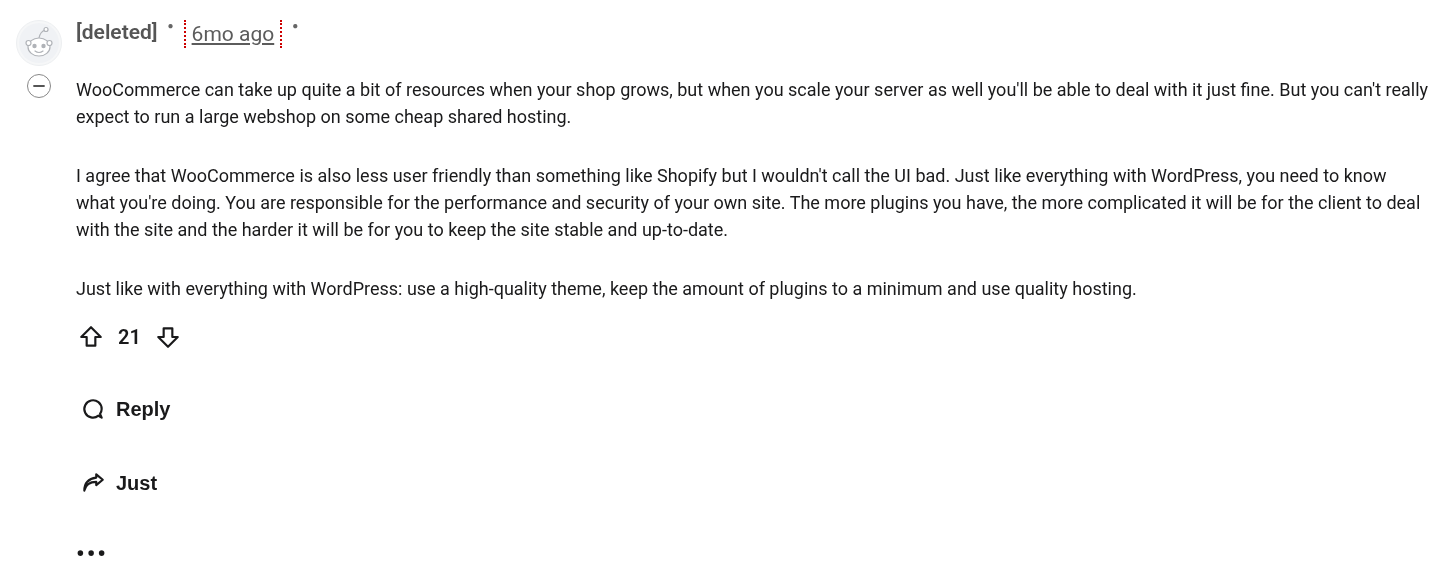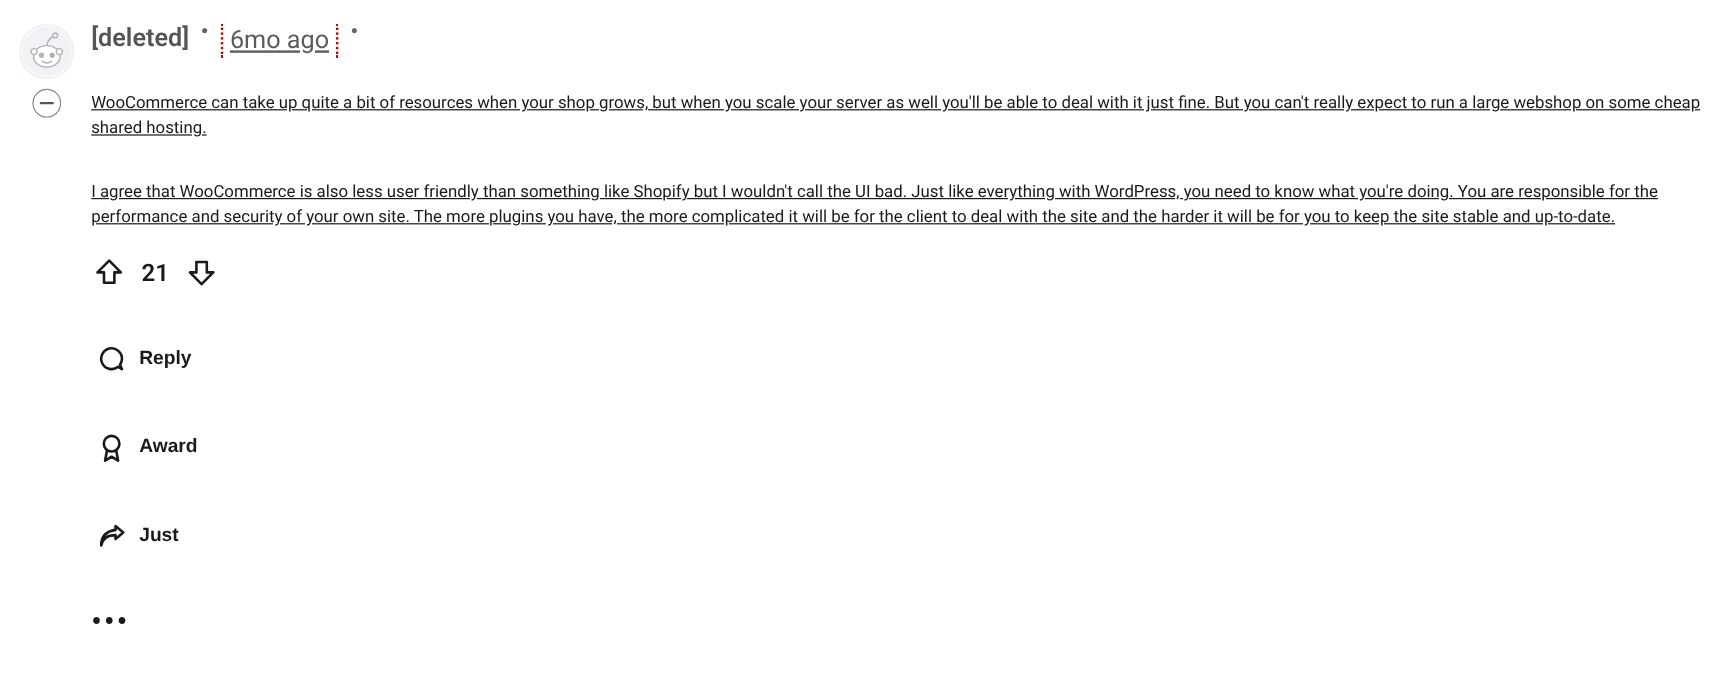--- a/index.html
+++ b/index.html
@@ -72,43 +72,42 @@
   }
   .time {
     color: #5c5c5c;
     font-weight: 400;
     border-left: 2px dotted #c00;
     border-right: 2px dotted #c00;
     padding: 2px 6px;
     text-decoration: underline;
   }
   .body {
-    font-size: 14px;
+    font-size: 18px;
     line-height: 1.5;
     color: #1a1a1b;
-    text-decoration: underline;
   }
   .body p { margin-bottom: 32px; }
   .body p:last-child { margin-bottom: 20px; }
   .actions {
     display: flex;
     gap: 40px;
     margin-top: 16px;
     flex-direction: column;
   }
   .vote-group {
     display: flex;
     align-items: center;
     gap: 12px;
   }
   .action-btn {
     display: flex;
     align-items: center;
     gap: 10px;
-    font-size: 16px;
+    font-size: 20px;
     font-weight: 600;
     color: #1a1a1b;
     cursor: pointer;
     border: none;
     background: none;
     padding: 4px;
   }
   .icon-btn {
     display: flex;
     align-items: center;
@@ -160,20 +159,21 @@
     <div class="header-row">
       <span class="author">[deleted]</span>
       <span class="dot">●</span>
       <span class="time">6mo ago</span>
       <span class="dot">●</span>
     </div>
 
     <div class="body">
       <p>WooCommerce can take up quite a bit of resources when your shop grows, but when you scale your server as well you'll be able to deal with it just fine. But you can't really expect to run a large webshop on some cheap shared hosting.</p>
       <p>I agree that WooCommerce is also less user friendly than something like Shopify but I wouldn't call the UI bad. Just like everything with WordPress, you need to know what you're doing. You are responsible for the performance and security of your own site. The more plugins you have, the more complicated it will be for the client to deal with the site and the harder it will be for you to keep the site stable and up-to-date.</p>
+      <p>Just like with everything with WordPress: use a high-quality theme, keep the amount of plugins to a minimum and use quality hosting.</p>
     </div>
 
     <div class="actions">
       <div class="vote-group">
         <span class="icon-btn">
           <svg viewBox="0 0 24 24" fill="none" stroke="currentColor" stroke-width="2" stroke-linejoin="round">
             <path d="M12 3 L21 12 L16 12 L16 20 L8 20 L8 12 L3 12 Z"></path>
           </svg>
         </span>
         <span class="score">21</span>
@@ -184,27 +184,20 @@
         </span>
       </div>
 
       <button class="action-btn">
         <svg width="26" height="26" viewBox="0 0 24 24" fill="none" stroke="currentColor" stroke-width="2" stroke-linejoin="round">
           <path d="M20 12a8 8 0 1 0 -3 6.2 L20 20 l-1.5 -3.5 A7.9 7.9 0 0 0 20 12z"></path>
         </svg>
         <span>Reply</span>
       </button>
 
-      <button class="action-btn">
-        <svg width="26" height="26" viewBox="0 0 24 24" fill="none" stroke="currentColor" stroke-width="2" stroke-linejoin="round" stroke-linecap="round">
-          <circle cx="12" cy="9" r="6"></circle>
-          <path d="M8.5 14 L7 22 l5 -3 l5 3 l-1.5 -8"></path>
-        </svg>
-        <span>Award</span>
-      </button>
 
       <button class="action-btn">
         <svg width="26" height="26" viewBox="0 0 24 24" fill="none" stroke="currentColor" stroke-width="2" stroke-linejoin="round" stroke-linecap="round">
           <path d="M15 4 l6 5 l-6 5 V11 C9 11 5 14 4 19 C4 12 8 8 15 7 Z"></path>
         </svg>
         <span>Just</span>
       </button>
 
       <span class="more">
         <span>•••</span>

